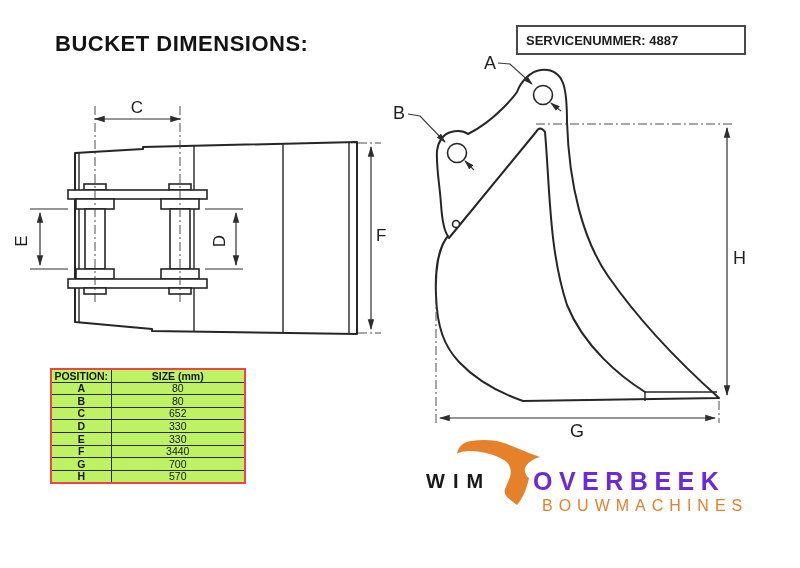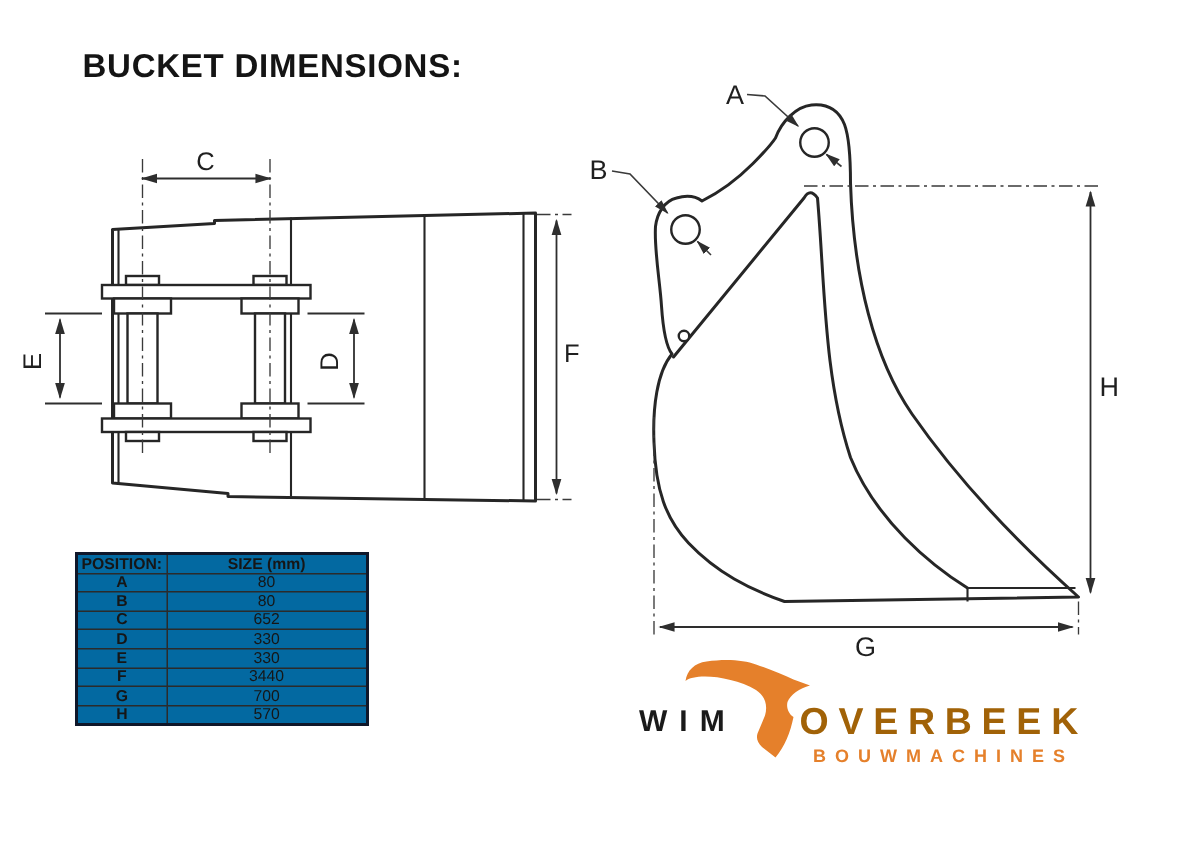--- a/index.html
+++ b/index.html
@@ -15,43 +15,46 @@
   .ol{fill:none;stroke:#262626;stroke-width:2;stroke-linejoin:round;stroke-linecap:round;}
   .ol1{fill:none;stroke:#262626;stroke-width:1.4;stroke-linejoin:round;}
   .wfill{fill:#ffffff;stroke:#262626;stroke-width:1.6;}
   .dim{stroke:#2e2e2e;stroke-width:1.2;fill:none;}
   .cl{stroke:#3a3a3a;stroke-width:0.9;fill:none;stroke-dasharray:9 3 2 3;}
   .ldr{stroke:#3a3a3a;stroke-width:1.1;fill:none;}
   .dimtext{font-size:17px;}
   .dimtextbig{font-size:18px;}
   
   .dim-table{position:absolute;left:50px;top:368px;border-collapse:collapse;
-         table-layout:fixed;background:#0369a1;border:2px solid #0f172a;}
+         table-layout:fixed;background:#bef264;border:2px solid #ef4444;}
   .dim-table th,.dim-table td{border:1.2px solid #2b2b2b;text-align:center;vertical-align:middle;
          padding:0;height:11.6px;font-size:10.5px;line-height:1;}
   .dim-table th{font-weight:700;}
   .dim-table td.pos{font-weight:700;}
   .col-pos{width:60px;}
   .col-size{width:134px;}
   
   .logo-wim{position:absolute;left:426px;top:470px;font-size:20px;font-weight:700;
          letter-spacing:8px;color:#1a1a1a;}
   .logo-overbeek{position:absolute;left:533px;top:467px;font-size:25px;font-weight:700;
-         letter-spacing:6.5px;color:#a16207;}
-  .logo-sub{position:absolute;left:542px;top:497px;font-size:12px;font-weight:700;
+         letter-spacing:6.5px;color:#6d28d9;}
+  .logo-sub{position:absolute;left:542px;top:497px;font-size:16px;font-weight:400;
          letter-spacing:6px;color:#e5802b;}
   .logo-arm{position:absolute;left:450px;top:437px;}
 </style>
 </head>
 <body>
 
 <div class="canvas">
 
   <div class="title">BUCKET DIMENSIONS:</div>
 
+  <div class="service-box">
+    <span>SERVICENUMMER: 4887</span>
+  </div>
 
   <svg class="drawing" width="800" height="568" viewBox="0 0 800 568">
     <defs>
       <marker id="ah" viewBox="0 0 10 6" refX="9" refY="3" markerWidth="9" markerHeight="6" orient="auto-start-reverse">
         <path d="M0,0 L10,3 L0,6 Z" fill="#2e2e2e"></path>
       </marker>
     </defs>
 
     <g>
 

